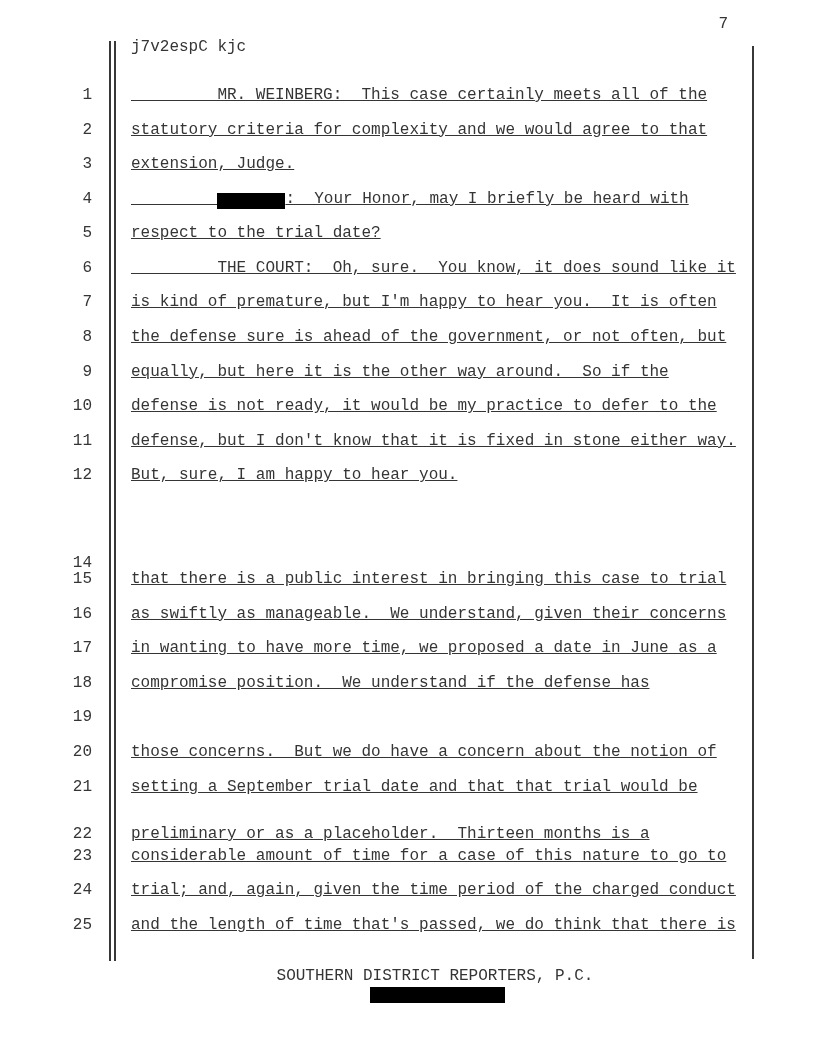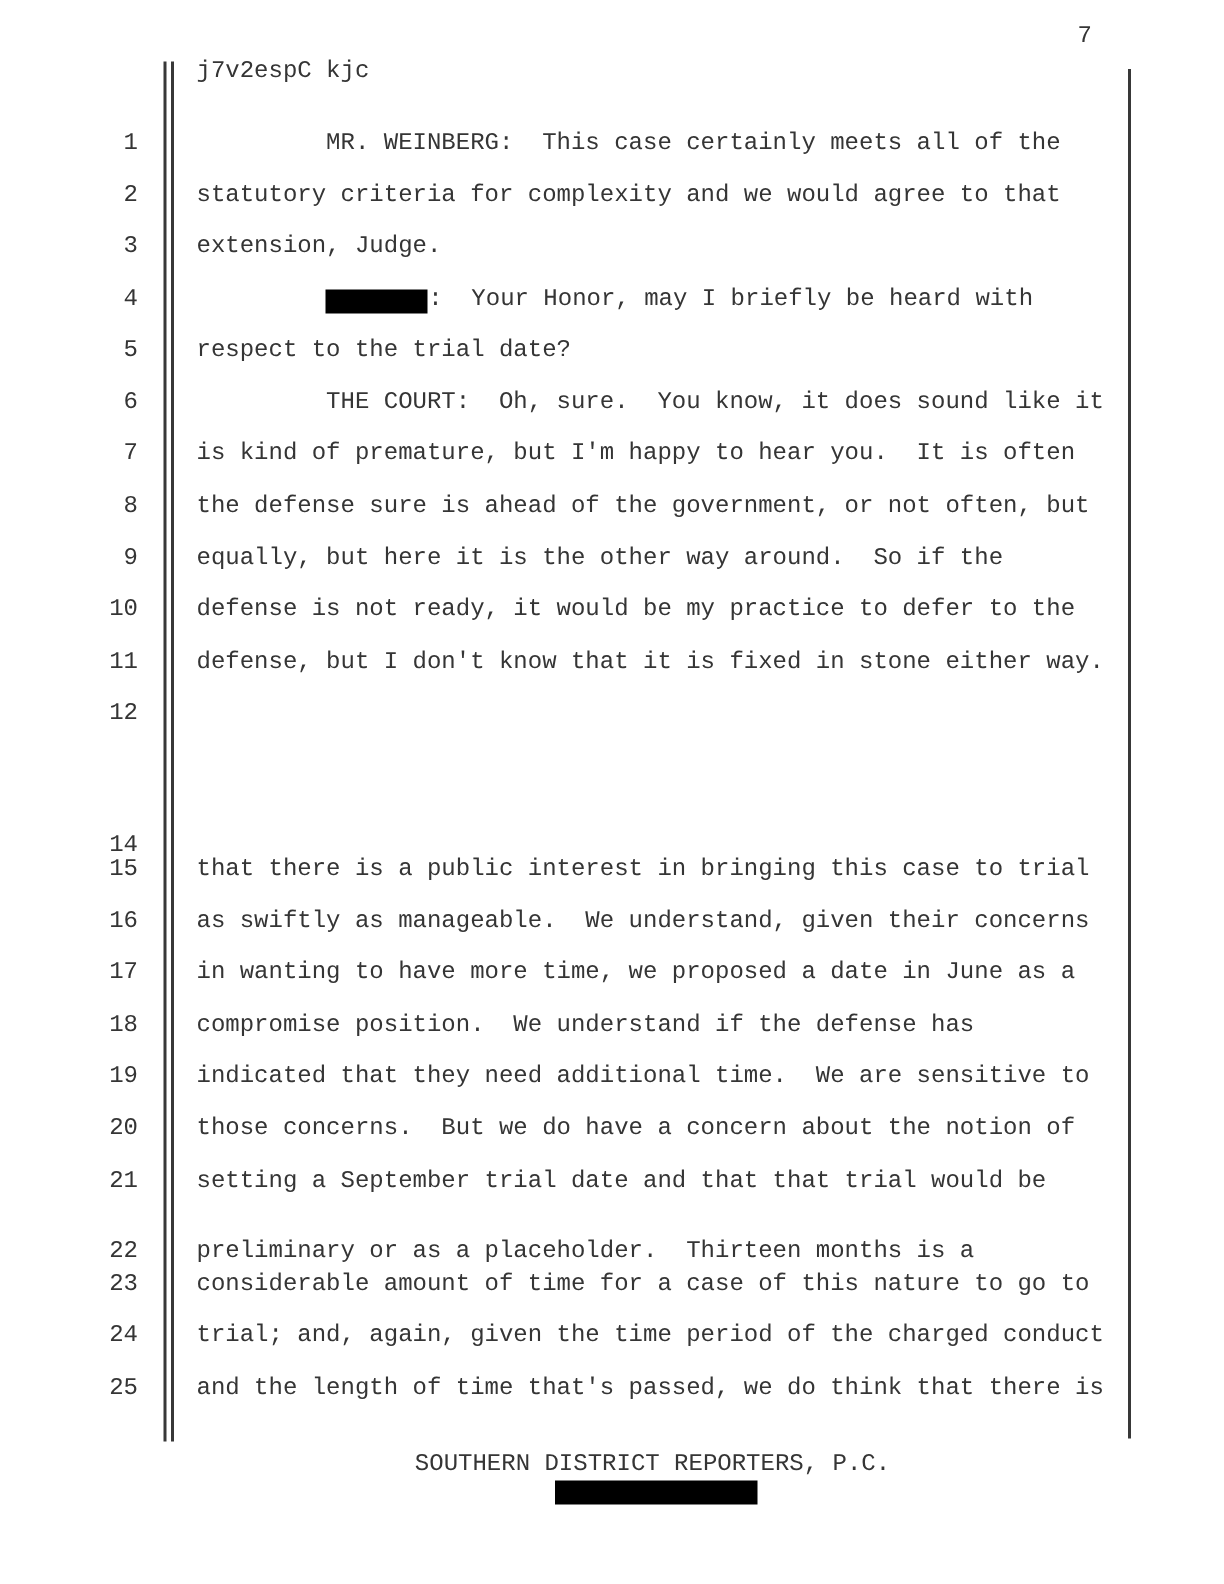--- a/index.html
+++ b/index.html
@@ -59,20 +59,21 @@
     position: absolute;
     left: 60px;
     width: 32px;
     text-align: right;
     white-space: pre;
   }
   .t-text {
     position: absolute;
     left: 131px;
     white-space: pre;
+    text-decoration: underline;
   }
   .redaction-inline {
     display: inline-block;
     width: 68px;
     height: 16px;
     background: #000000;
     vertical-align: bottom;
     margin-bottom: -2px;
   }
   .footer-reporter {
@@ -146,20 +147,21 @@
       <div class="t-row" style="top: 311.22px;">
         <span class="t-num">10</span>
         <span class="t-text">defense is not ready, it would be my practice to defer to the</span>
       </div>
       <div class="t-row" style="top: 345.8px;">
         <span class="t-num">11</span>
         <span class="t-text">defense, but I don't know that it is fixed in stone either way.</span>
       </div>
       <div class="t-row" style="top: 380.38px;">
         <span class="t-num">12</span>
+        <span class="t-text">But, sure, I am happy to hear you.</span>
       </div>
       <div class="t-row" style="top: 468px; padding-left: 20px;">
         <span class="t-num">14</span>
       </div>
       <div class="t-row" style="top: 484.12px;">
         <span class="t-num">15</span>
         <span class="t-text">that there is a public interest in bringing this case to trial</span>
       </div>
       <div class="t-row" style="top: 518.7px;">
         <span class="t-num">16</span>
@@ -168,21 +170,20 @@
       <div class="t-row" style="top: 553.28px;">
         <span class="t-num">17</span>
         <span class="t-text">in wanting to have more time, we proposed a date in June as a</span>
       </div>
       <div class="t-row" style="top: 587.86px;">
         <span class="t-num">18</span>
         <span class="t-text">compromise position.  We understand if the defense has</span>
       </div>
       <div class="t-row" style="top: 622.44px; padding-left: 46px;">
         <span class="t-num">19</span>
-        <span class="t-text">indicated that they need additional time.  We are sensitive to</span>
       </div>
       <div class="t-row" style="top: 657.02px;">
         <span class="t-num">20</span>
         <span class="t-text">those concerns.  But we do have a concern about the notion of</span>
       </div>
       <div class="t-row" style="top: 691.6px;">
         <span class="t-num">21</span>
         <span class="t-text">setting a September trial date and that that trial would be</span>
       </div>
       <div class="t-row" style="top: 739px;">

